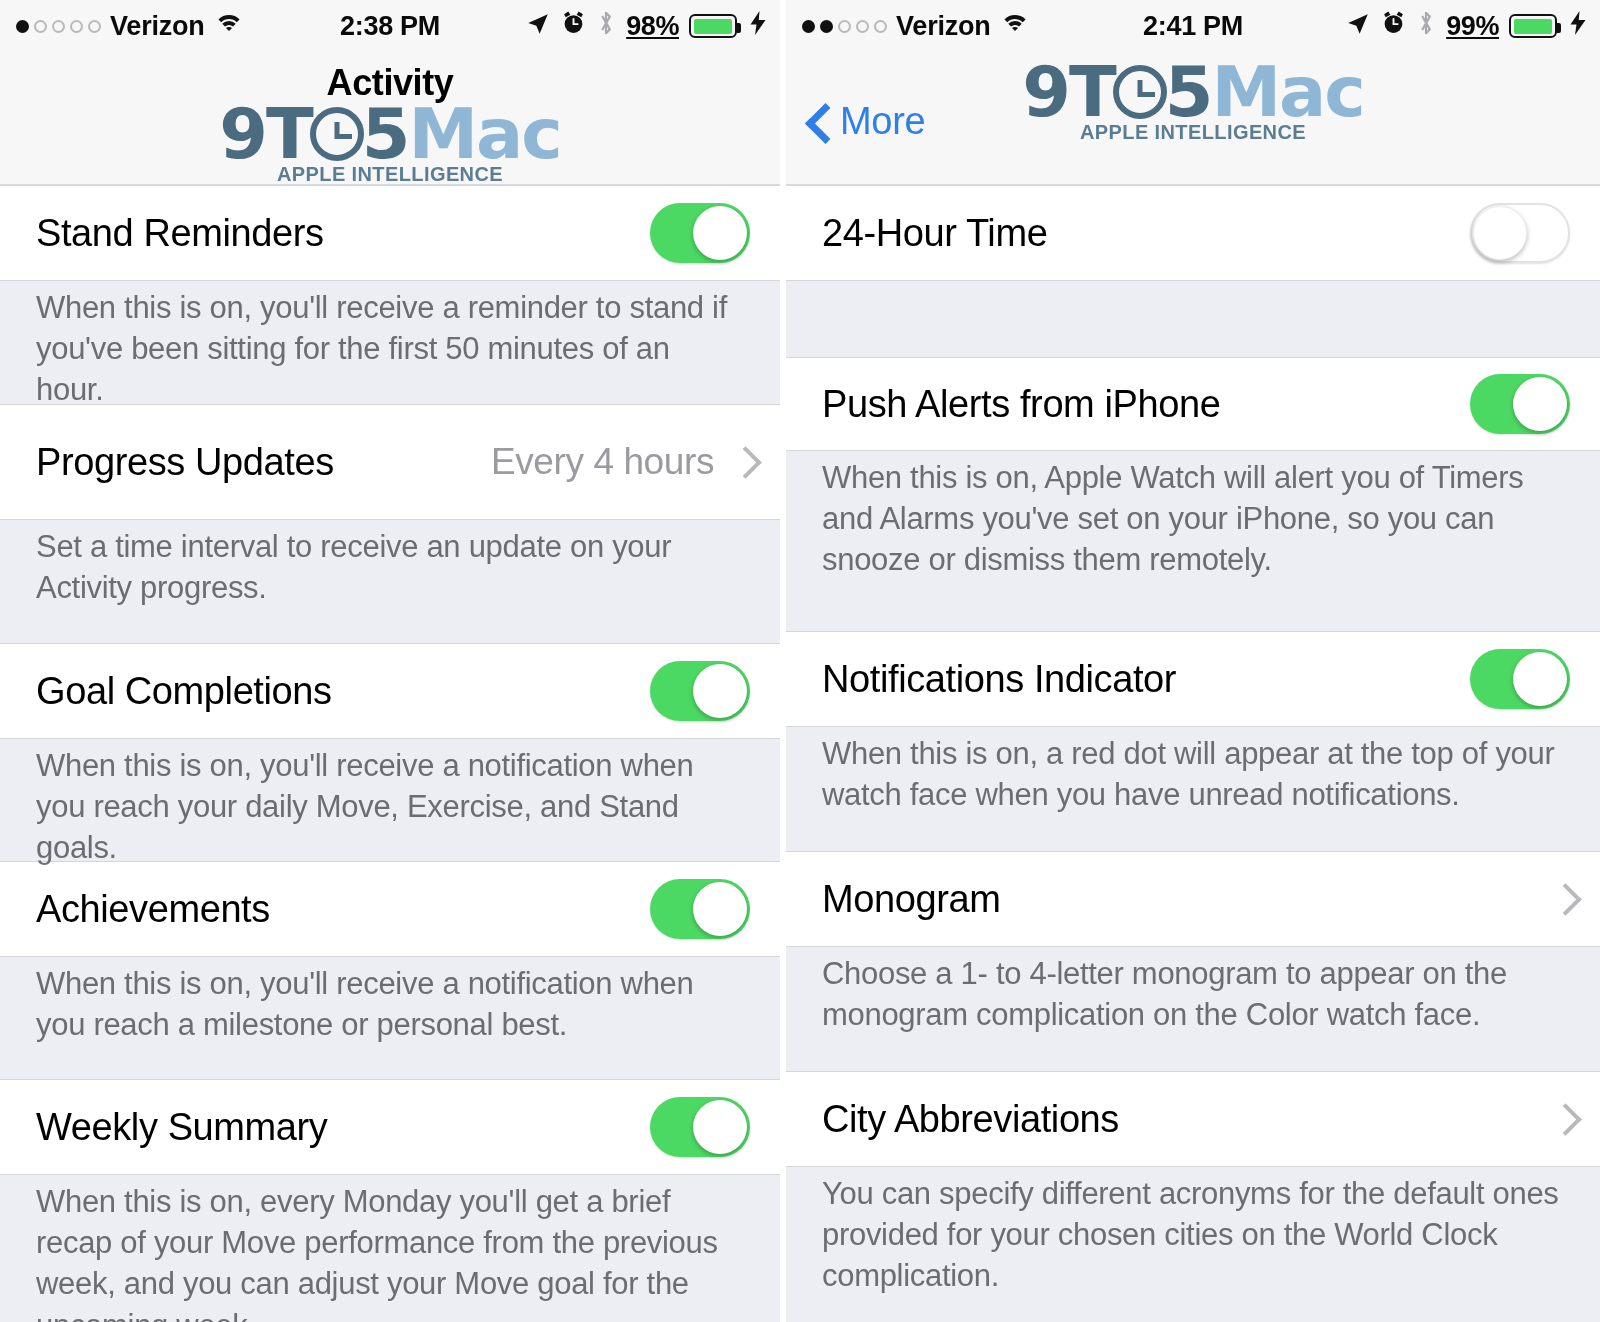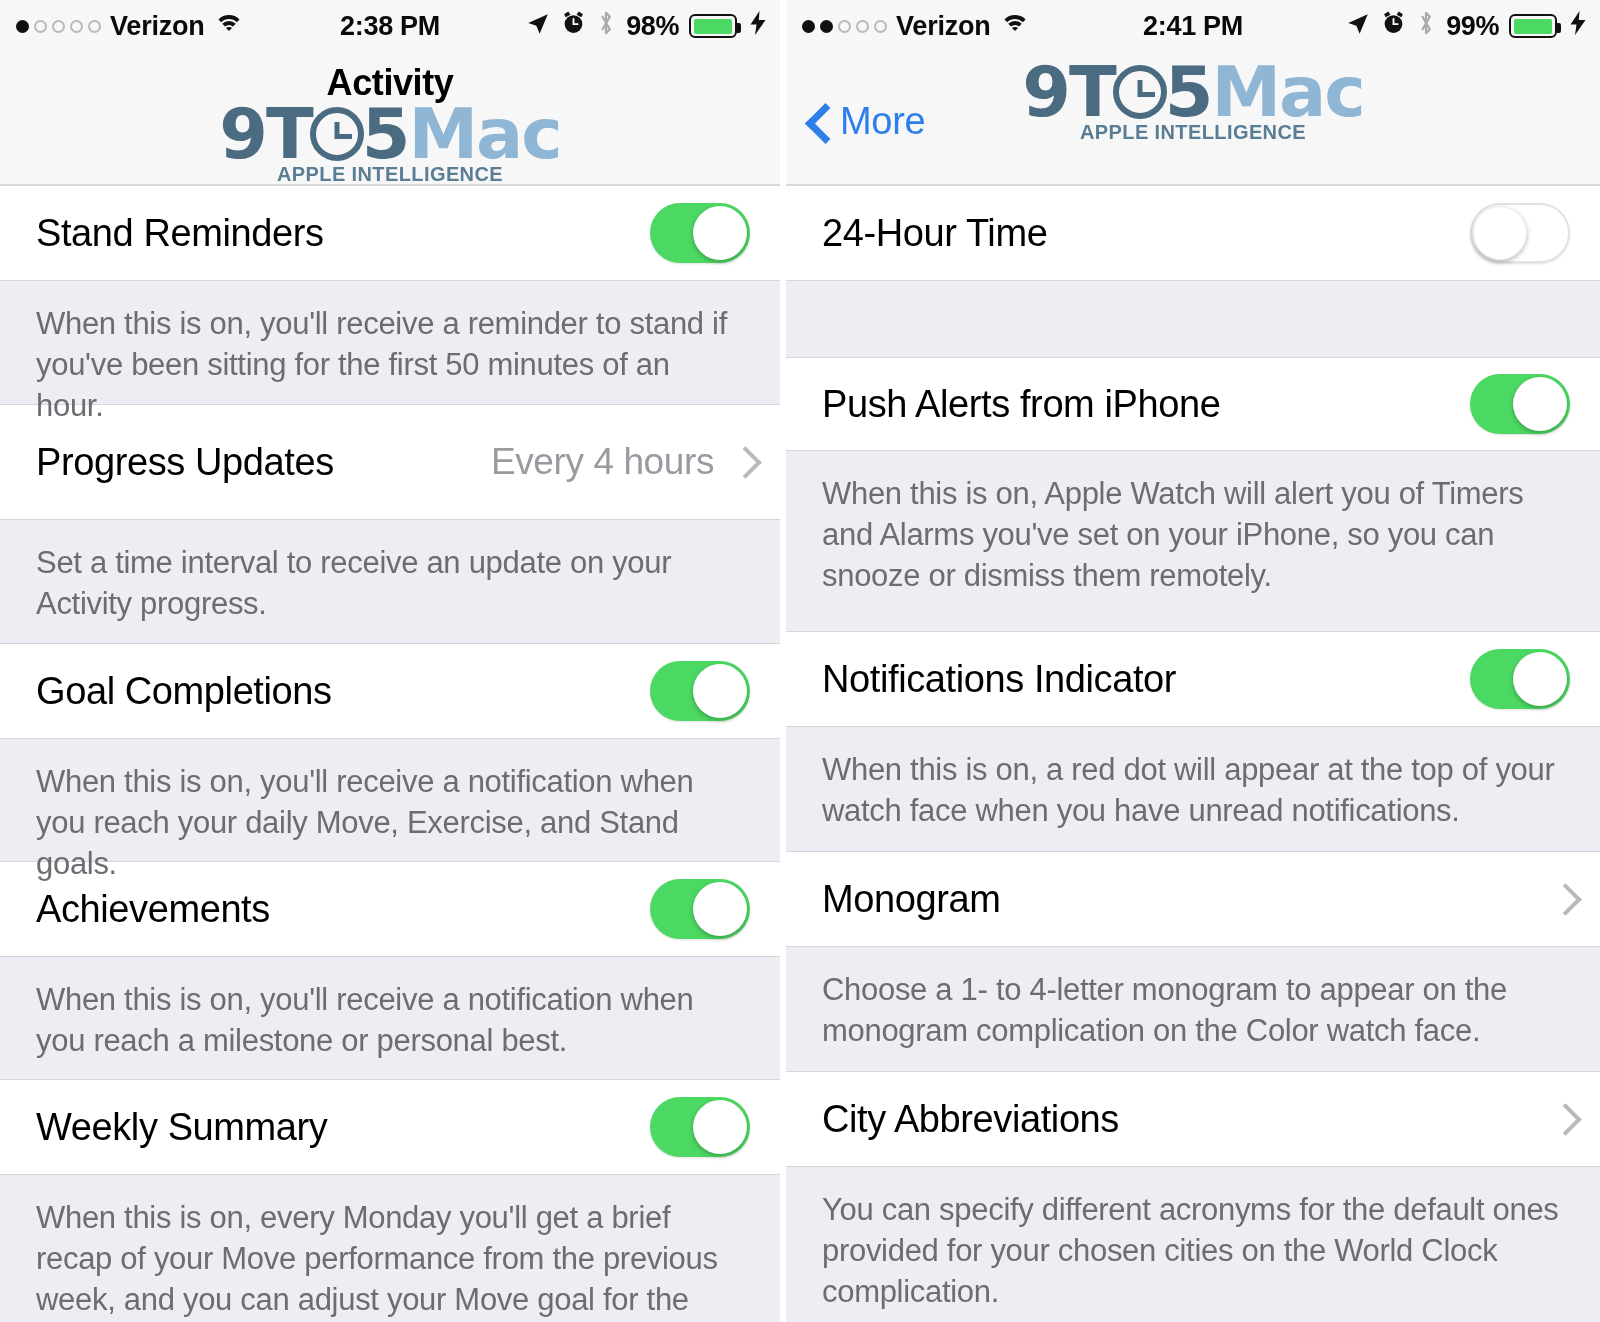--- a/index.html
+++ b/index.html
@@ -17,21 +17,21 @@
   .screen--right { width: 814px; }
 
   
   .statusbar {
     height: 52px; background: #f7f7f8;
     display: flex; align-items: center;
     position: relative; padding: 16px 16px;
     font-size: 27px; font-weight: bold; color: #0a0a0a;
   }
   .sb-left  { display: flex; align-items: center; gap: 9px; }
-  .sb-right { display: flex; align-items: center; gap: 10px; position: absolute; right: 14px; }
+  .sb-right { display: flex; align-items: center; gap: 10px; position: absolute; right: 14px; text-decoration: underline; }
   .sb-center {
     position: absolute; left: 0; right: 0; text-align: center;
     font-size: 27px; font-weight: bold; letter-spacing: -0.3px;
     pointer-events: none;
   }
   .dots { display: flex; gap: 5px; align-items: center; }
   .dot { width: 13px; height: 13px; border-radius: 50%; border: 2.2px solid #111; }
   .dot.on { background: #111; }
   .dot.off { background: transparent; border-color: #b9b9b9; }
   .carrier { font-size: 27px; font-weight: bold; letter-spacing: -0.2px; }
@@ -133,21 +133,21 @@
     width: 16px; height: 28px; position: relative; display: inline-block;
   }
   .chevron::before {
     content: ""; position: absolute; left: 0; top: 3px;
     width: 19px; height: 19px;
     border-right: 4px solid #b8b8bd; border-top: 4px solid #b8b8bd;
     transform: rotate(45deg);
   }
   .footer {
     background: #eceef4;
-    padding: 22px 40px 26px 36px;
+    padding: 6px 40px 26px 36px;
     font-size: 31px; line-height: 1.33; color: #6c6c72;
     letter-spacing: -0.3px;
   }
   .spacer { background: #eceef4; }
 
   
   .toggle {
     width: 100px; height: 60px; border-radius: 30px;
     position: relative; flex: 0 0 auto;
     box-shadow: 0 1px 2px rgba(0,0,0,0.12);

